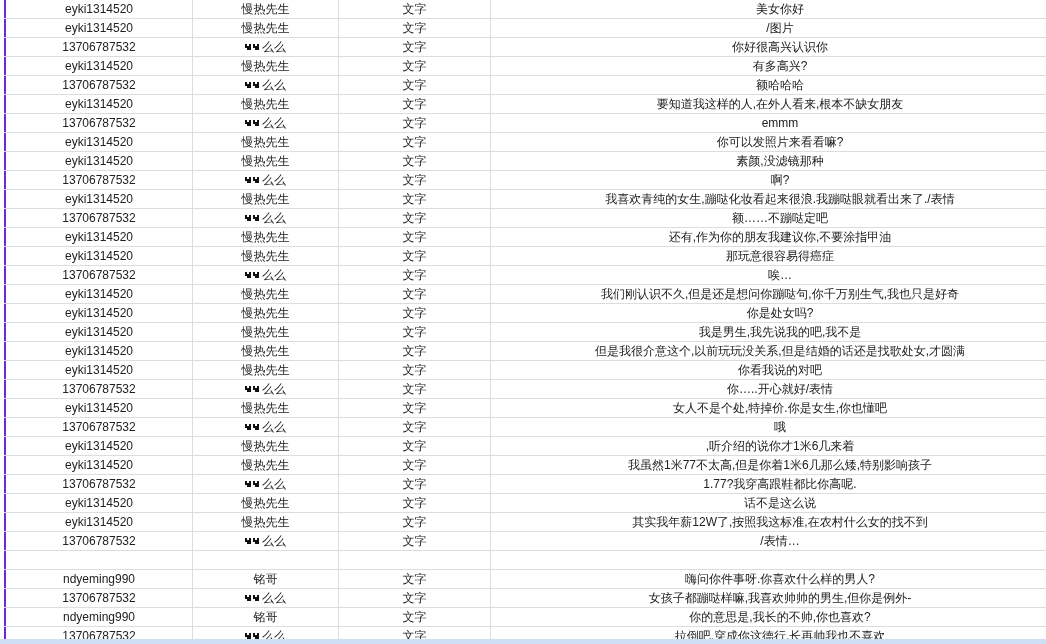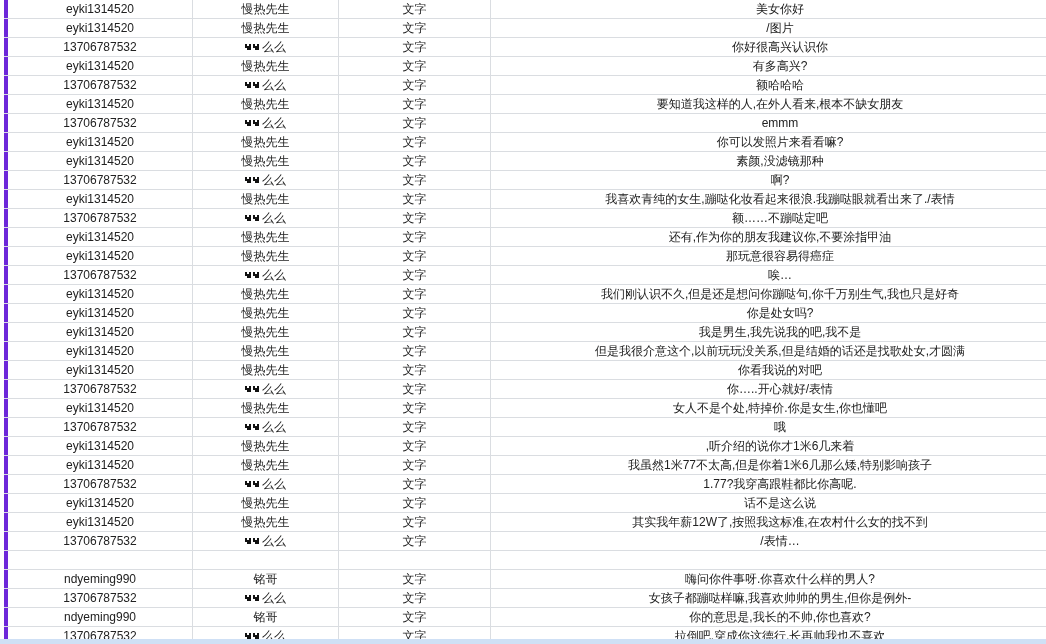--- a/index.html
+++ b/index.html
@@ -22,21 +22,21 @@
   }
   .cell{
     height:18px;
     line-height:18px;
     text-align:center;
     overflow:hidden;
     white-space:nowrap;
     border-right:1px solid #dadde1;
     box-sizing:border-box;
   }
-  .cell.c0{border-left:4px solid #6d28d9;}
+  .cell.c0{border-left:2px solid #6d28d9;}
   .cell.c3{border-right:none;}
   
   .tofu{
     display:inline-block;
     width:15px;height:7px;
     position:relative;
     margin-right:2px;
   }
   .tofu::before{
     content:"";

